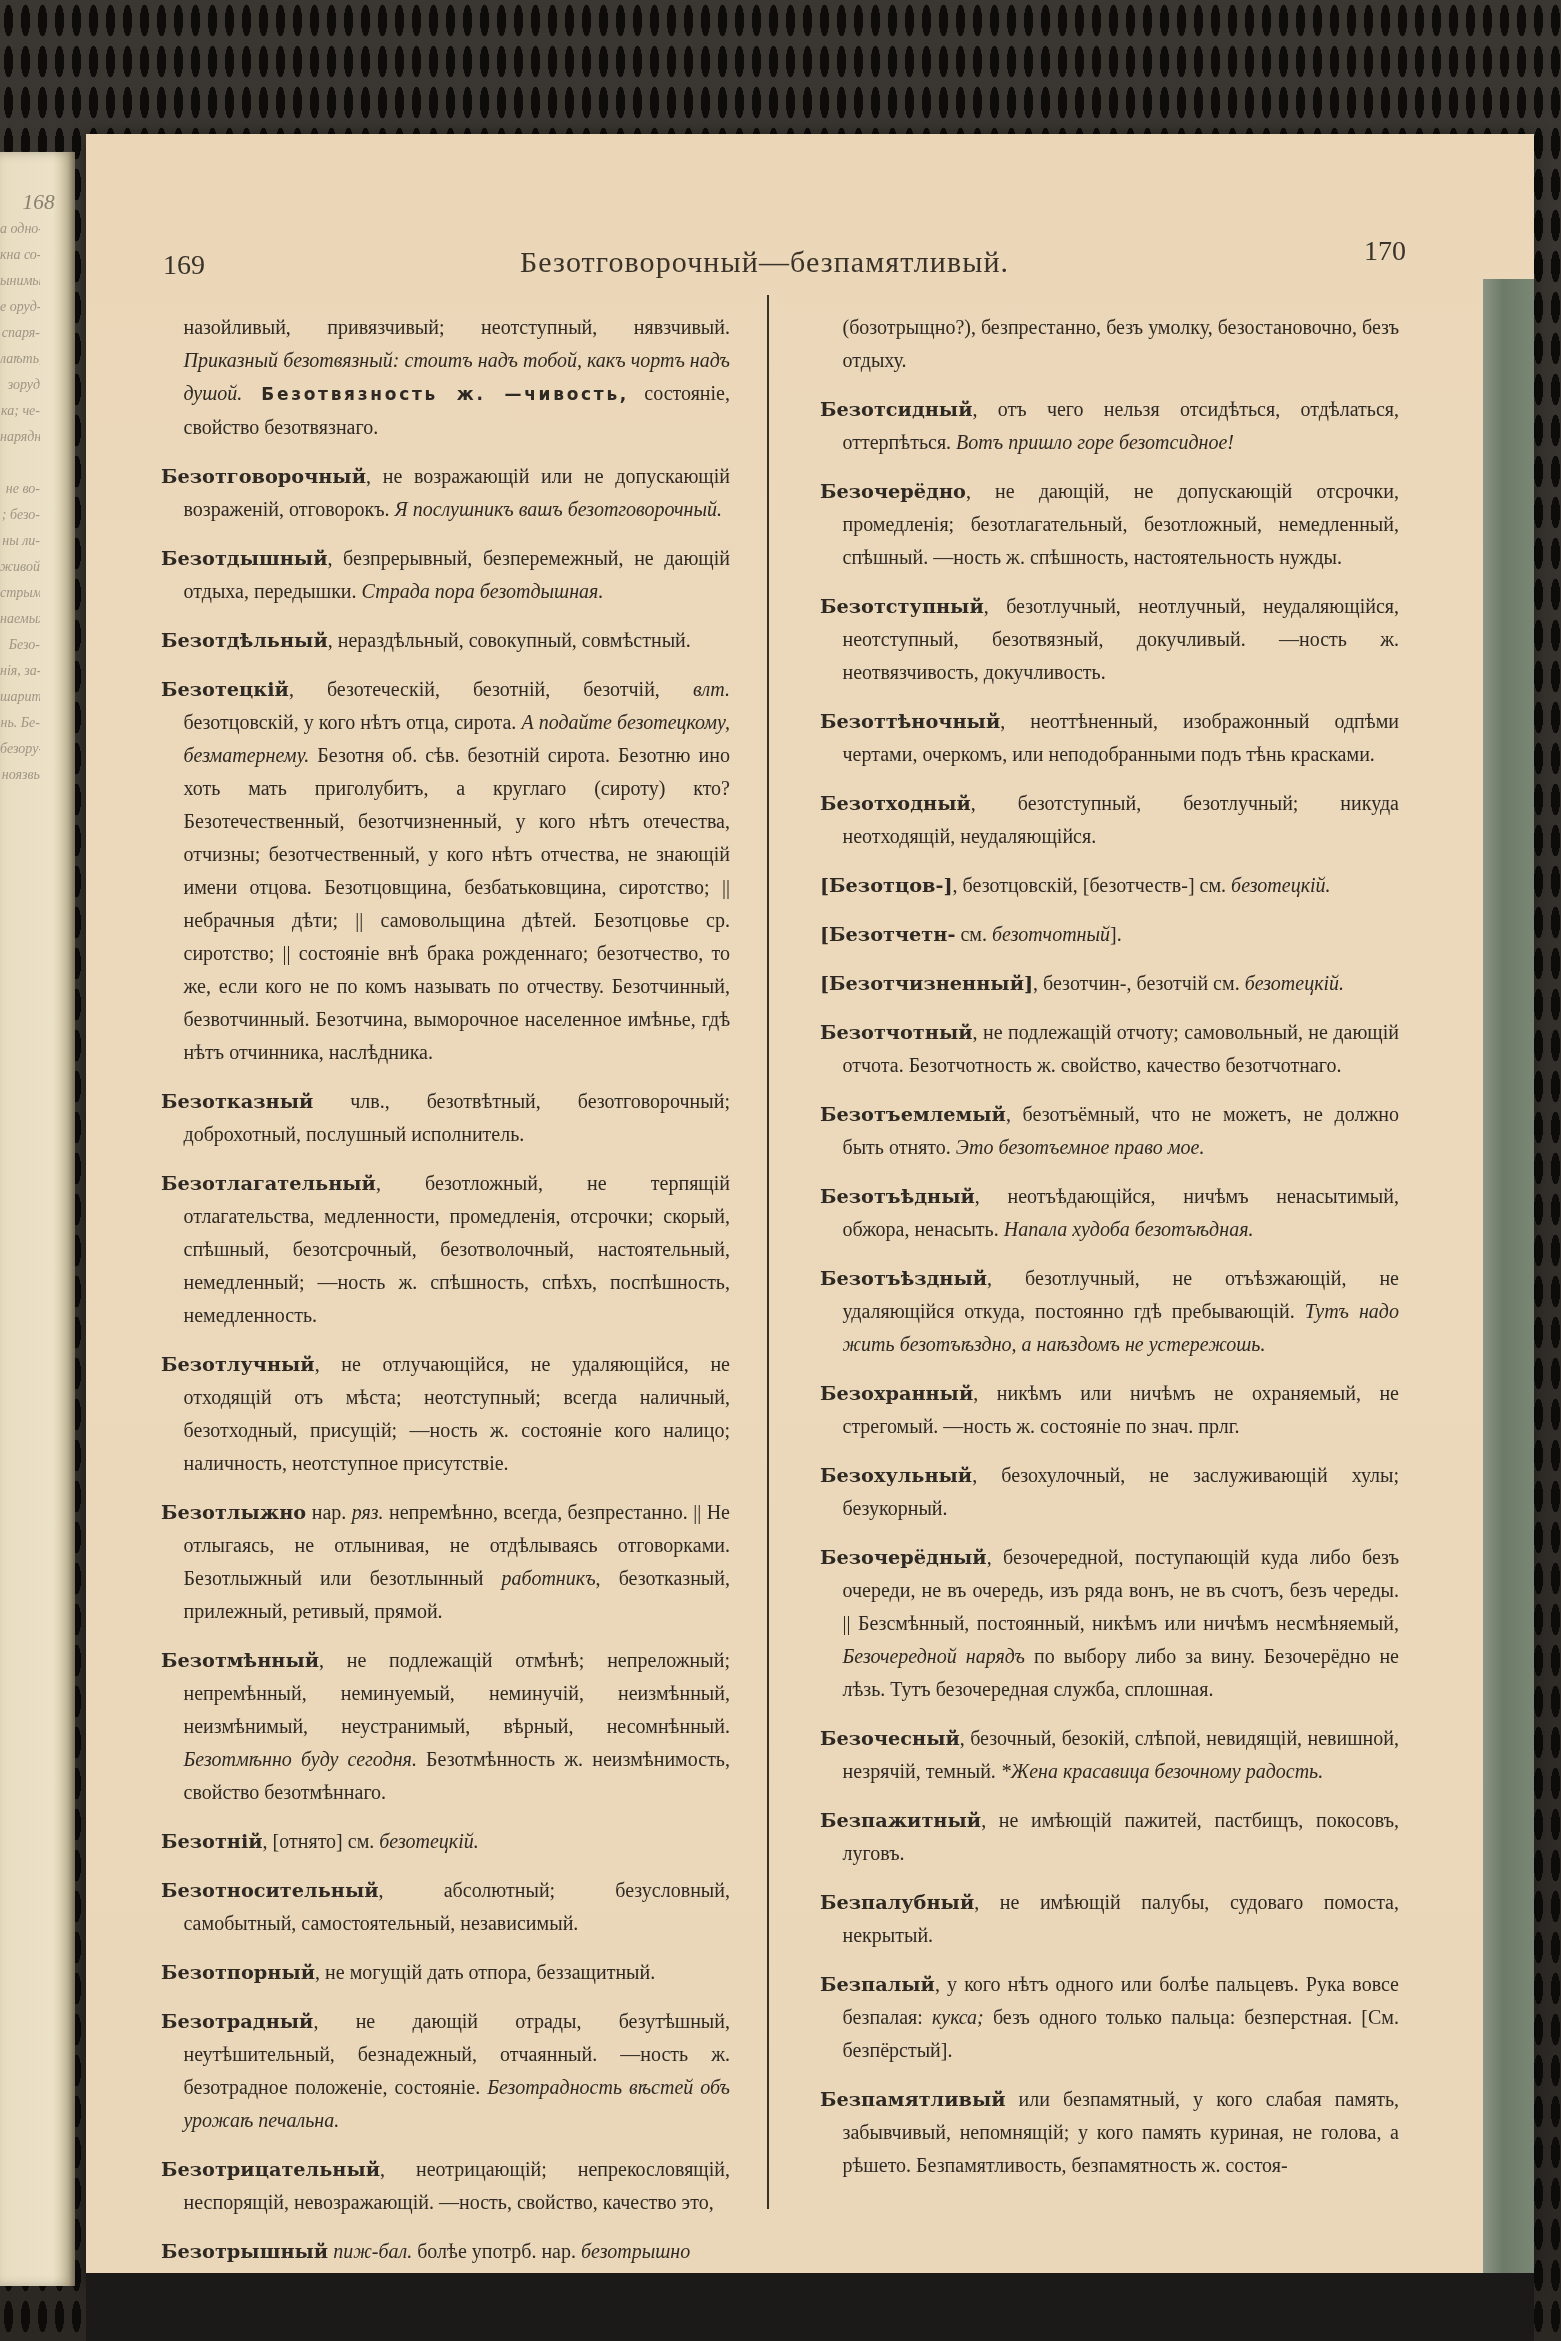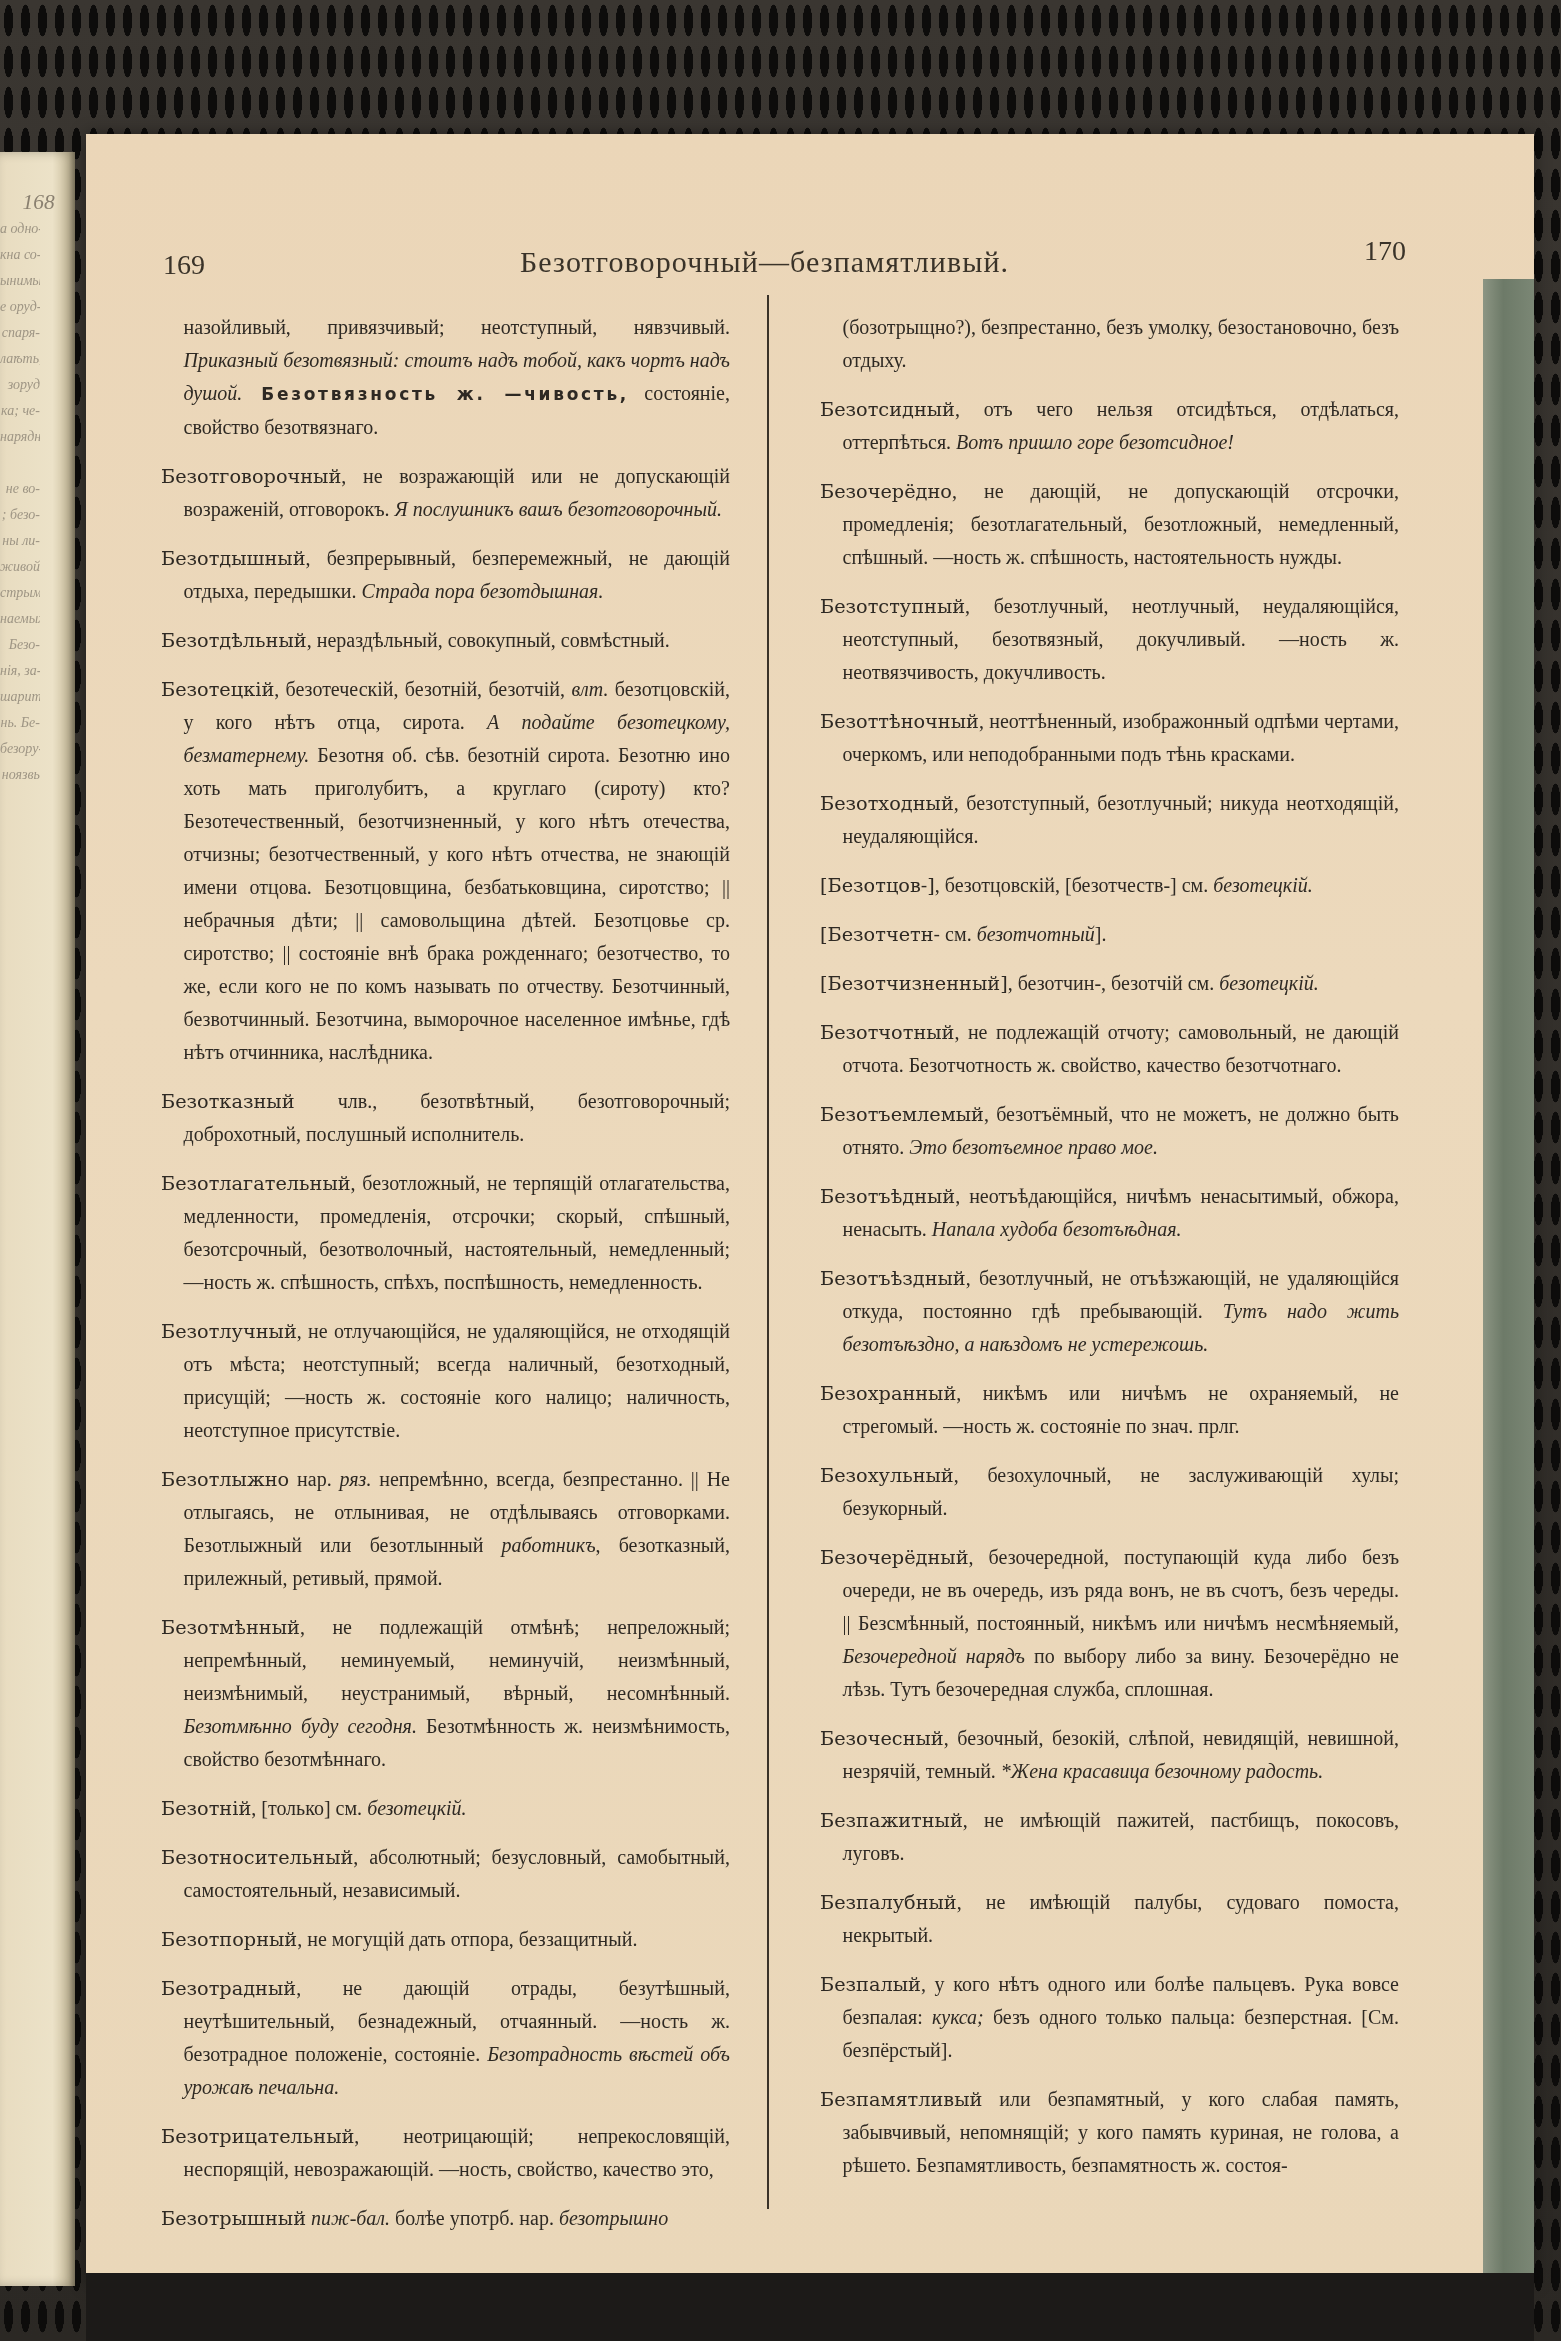--- a/index.html
+++ b/index.html
@@ -37,21 +37,21 @@
   .running-head { position:absolute; left:418px; top:6.4px; font-size:30px; letter-spacing:1.1px; }
   .col {
     position:absolute; top:161px; width:601px;
     font-size:20px; line-height:33px; color:#2e2923;
     text-align:justify;
   }
   .col-left { left:59px; }
   .col-right { left:718px; width:611px; }
   .divider { position:absolute; left:681px; top:161px; width:1.6px; height:1914px; background:#3a3228; }
   .entry { text-indent:-22.5px; padding-left:22.5px; margin:16px; }
-  .hw { font-weight:normal; font-family:"DejaVu Serif",serif; font-size:19.3px; }
+  .hw { font-weight:bold; font-family:"DejaVu Serif",serif; font-size:19.3px; }
   .sp { font-weight:bold; letter-spacing:2.7px; font-family:"DejaVu Sans",sans-serif; font-size:17px; }
   .it { font-style:italic; }
   .dark-bottom { position:absolute; left:86px; top:2273px; width:1448px; height:69px; background:#1c1a18; }
 </style>
 </head>
 <body>
 
 <div class="mesh"></div>
 
 <div class="left-page">
@@ -93,21 +93,21 @@
       <p class="entry" style="text-indent: 0px;"><span>назойливый, привязчивый; неотступный, нявзчивый. </span><span class="it">Приказный безотвязный: стоитъ надъ тобой, какъ чортъ надъ душой.</span><span class="sp"> Безотвязность ж. —чивость,</span><span> состояніе, свойство безотвязнаго.</span></p>
       <p class="entry"><span class="hw">Безотговорочный</span><span>, не возражающій или не допускающій возраженій, отговорокъ. </span><span class="it">Я послушникъ вашъ безотговорочный.</span></p>
       <p class="entry"><span class="hw">Безотдышный</span><span>, безпрерывный, безперемежный, не дающій отдыха, передышки. </span><span class="it">Страда пора безотдышная.</span></p>
       <p class="entry"><span class="hw">Безотдѣльный</span><span>, нераздѣльный, совокупный, совмѣстный.</span></p>
       <p class="entry"><span class="hw">Безотецкій</span><span>, безотеческій, безотній, безотчій, </span><span class="it">влт.</span><span> безотцовскій, у кого нѣтъ отца, сирота. </span><span class="it">А подайте безотецкому, безматернему.</span><span> Безотня об. сѣв. безотній сирота. Безотню ино хоть мать приголубитъ, а круглаго (сироту) кто? Безотечественный, безотчизненный, у кого нѣтъ отечества, отчизны; безотчественный, у кого нѣтъ отчества, не знающій имени отцова. Безотцовщина, безбатьковщина, сиротство; || небрачныя дѣти; || самовольщина дѣтей. Безотцовье ср. сиротство; || состояніе внѣ брака рожденнаго; безотчество, то же, если кого не по комъ называть по отчеству. Безотчинный, безвотчинный. Безотчина, выморочное населенное имѣнье, гдѣ нѣтъ отчинника, наслѣдника.</span></p>
       <p class="entry"><span class="hw">Безотказный</span><span> члв., безотвѣтный, безотговорочный; доброхотный, послушный исполнитель.</span></p>
       <p class="entry"><span class="hw">Безотлагательный</span><span>, безотложный, не терпящій отлагательства, медленности, промедленія, отсрочки; скорый, спѣшный, безотсрочный, безотволочный, настоятельный, немедленный; —ность ж. спѣшность, спѣхъ, поспѣшность, немедленность.</span></p>
       <p class="entry"><span class="hw">Безотлучный</span><span>, не отлучающійся, не удаляющійся, не отходящій отъ мѣста; неотступный; всегда наличный, безотходный, присущій; —ность ж. состояніе кого налицо; наличность, неотступное присутствіе.</span></p>
       <p class="entry"><span class="hw">Безотлыжно</span><span> нар. </span><span class="it">ряз.</span><span> непремѣнно, всегда, безпрестанно. || Не отлыгаясь, не отлынивая, не отдѣлываясь отговорками. Безотлыжный или безотлынный </span><span class="it">работникъ</span><span>, безотказный, прилежный, ретивый, прямой.</span></p>
       <p class="entry"><span class="hw">Безотмѣнный</span><span>, не подлежащій отмѣнѣ; непреложный; непремѣнный, неминуемый, неминучій, неизмѣнный, неизмѣнимый, неустранимый, вѣрный, несомнѣнный. </span><span class="it">Безотмѣнно буду сегодня.</span><span> Безотмѣнность ж. неизмѣнимость, свойство безотмѣннаго.</span></p>
-      <p class="entry"><span class="hw">Безотній</span><span>, [только] см. </span><span class="it">безотецкій.</span></p>
+      <p class="entry"><span class="hw">Безотній</span><span>, [отнято] см. </span><span class="it">безотецкій.</span></p>
       <p class="entry"><span class="hw">Безотносительный</span><span>, абсолютный; безусловный, самобытный, самостоятельный, независимый.</span></p>
       <p class="entry"><span class="hw">Безотпорный</span><span>, не могущій дать отпора, беззащитный.</span></p>
       <p class="entry"><span class="hw">Безотрадный</span><span>, не дающій отрады, безутѣшный, неутѣшительный, безнадежный, отчаянный. —ность ж. безотрадное положеніе, состояніе. </span><span class="it">Безотрадность вѣстей объ урожаѣ печальна.</span></p>
       <p class="entry"><span class="hw">Безотрицательный</span><span>, неотрицающій; непрекословящій, неспорящій, невозражающій. —ность, свойство, качество это,</span></p>
       <p class="entry"><span class="hw">Безотрышный</span><span> </span><span class="it">пиж-бал.</span><span> болѣе употрб. нар. </span><span class="it">безотрышно</span></p>
     </div>
   <div class="divider"></div>
   <div class="col col-right" id="col-right">
       <p class="entry" style="text-indent: 0px;"><span>(бозотрыщно?), безпрестанно, безъ умолку, безостановочно, безъ отдыху.</span></p>
       <p class="entry"><span class="hw">Безотсидный</span><span>, отъ чего нельзя отсидѣться, отдѣлаться, оттерпѣться. </span><span class="it">Вотъ пришло горе безотсидное!</span></p>

